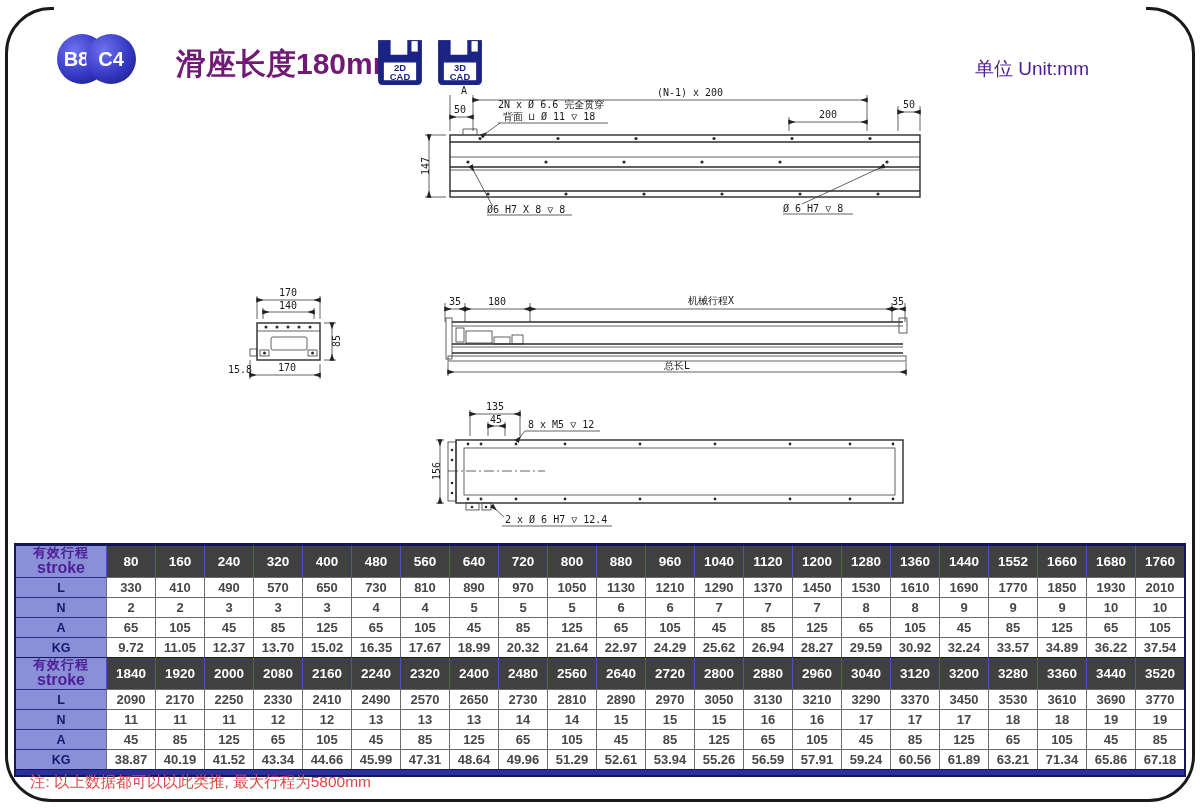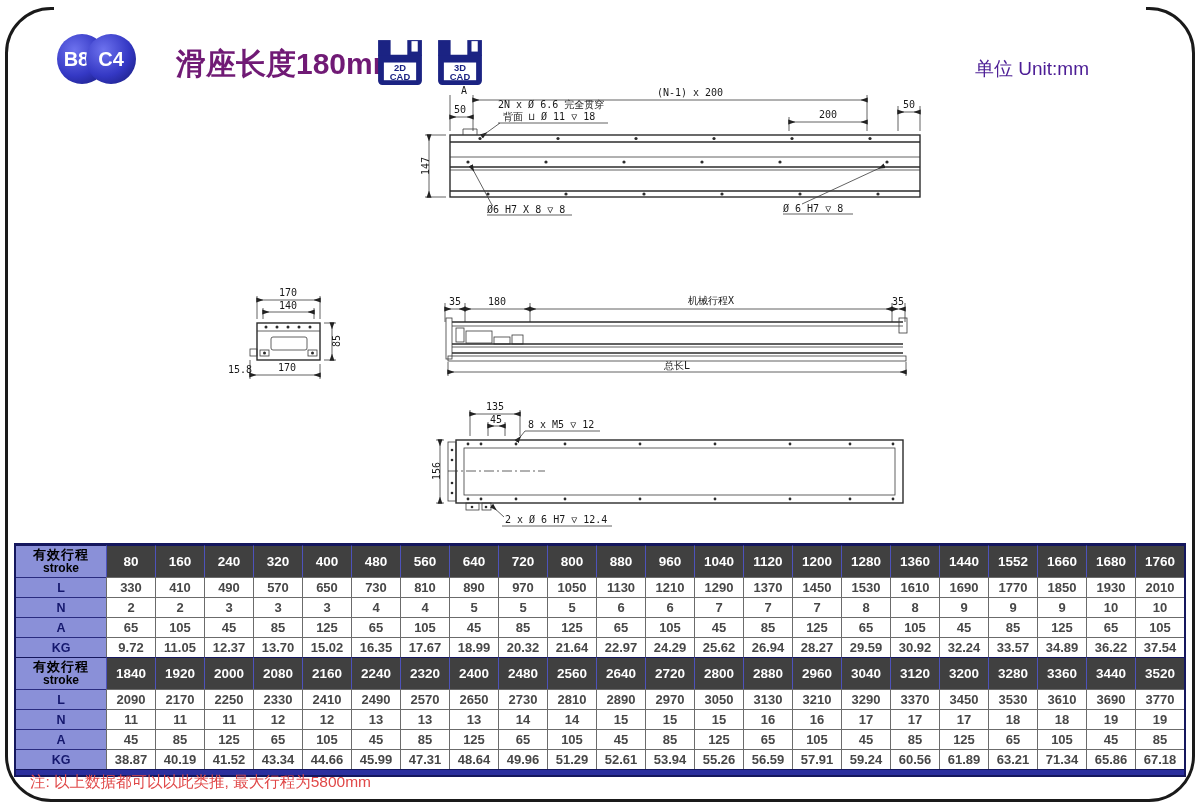--- a/index.html
+++ b/index.html
@@ -28,24 +28,24 @@
   .dot{fill:#2b2b2b;}
   .dim{font:10px "DejaVu Sans Mono",monospace;fill:#191919;}
   .note{font:10px "DejaVu Sans Mono",monospace;fill:#191919;}
 
   
   .spec-table{position:absolute;left:14px;top:543px;width:1172px;border:2px solid #15175e;
               box-sizing:border-box;}
   .t-row{display:grid;grid-template-columns:90px repeat(22,1fr);}
   .t-row.hdr{height:32px;}
   .t-row.data{height:20px;}
-  .corner{background:#8a90d8;color:#000000;display:flex;flex-direction:column;align-items:center;
+  .corner{background:#8a90d8;color:#4c1d95;display:flex;flex-direction:column;align-items:center;
           justify-content:center;line-height:1.05;border-top:1px solid #15175e;}
   .corner .cn{font-size:13px;font-weight:bold;letter-spacing:1px;}
-  .corner .en{font-size:12px;font-weight:bold;text-align:center;}
+  .corner .en{font-size:16px;font-weight:bold;text-align:center;}
   .hc{background:#404040;color:#fff;font-weight:bold;font-size:13.5px;display:flex;
       align-items:center;justify-content:center;border-left:1px solid #4d52bb;border-top:1px solid #15175e;}
   .lbl{background:#8a90d8;color:#15186e;font-weight:bold;font-size:12.5px;display:flex;
        align-items:center;justify-content:center;border-top:1px solid #2a2c80;}
   .dc{background:#fff;color:#474747;font-weight:bold;font-size:13px;display:flex;
       align-items:center;justify-content:center;border-left:1px solid #6b6b6b;border-top:1px solid #6b6b6b;}
   .t-bottom{height:5px;background:#2b2f9e;border-top:1px solid #15175e;}
 
   .foot-note{position:absolute;left:30px;top:772px;font-size:15.5px;font-weight:normal;color:#e04848;}
 </style>

